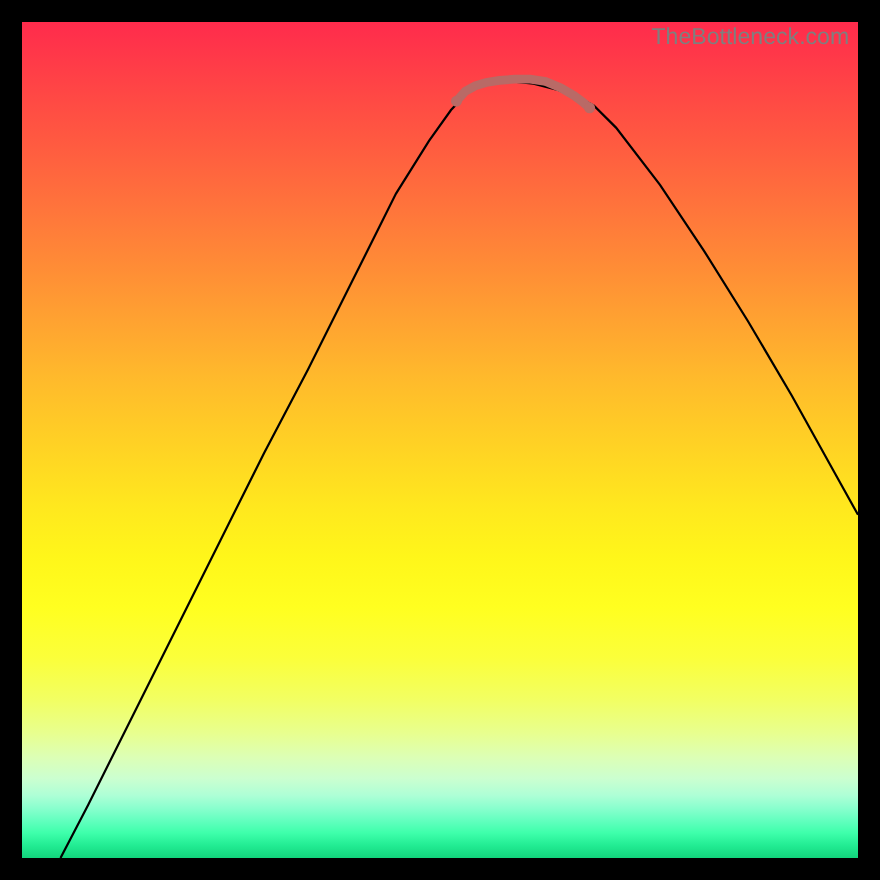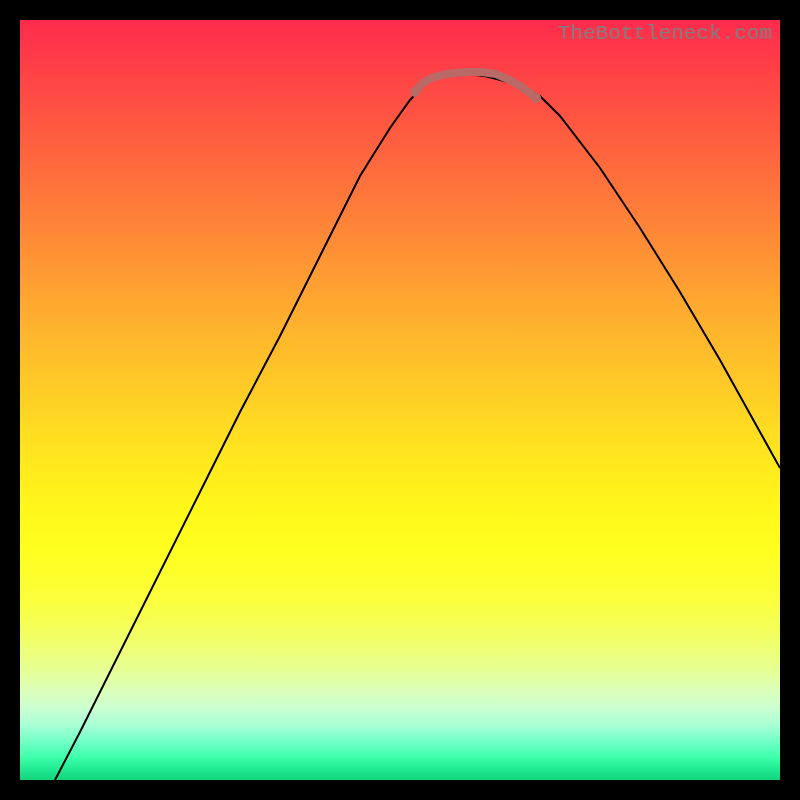--- a/index.html
+++ b/index.html
@@ -8,21 +8,20 @@
     width: 800px;
     height: 800px;
     overflow: hidden;
     background: #000;
     font-family: Arial, Helvetica, sans-serif;
   }
   .frame {
     position: absolute;
     left: 0; top: 0; width: 800px; height: 800px;
     background: #000;
-    font-family: Liberation Mono, monospace;
   }
   .plot {
     position: absolute;
     left: 20px; top: 20px;
     width: 760px; height: 760px;
     background: linear-gradient(to bottom,
       #ff2b4c 0%,
       #ff4246 7%,
       #ff5c40 15%,
       #ff7a3a 24%,

